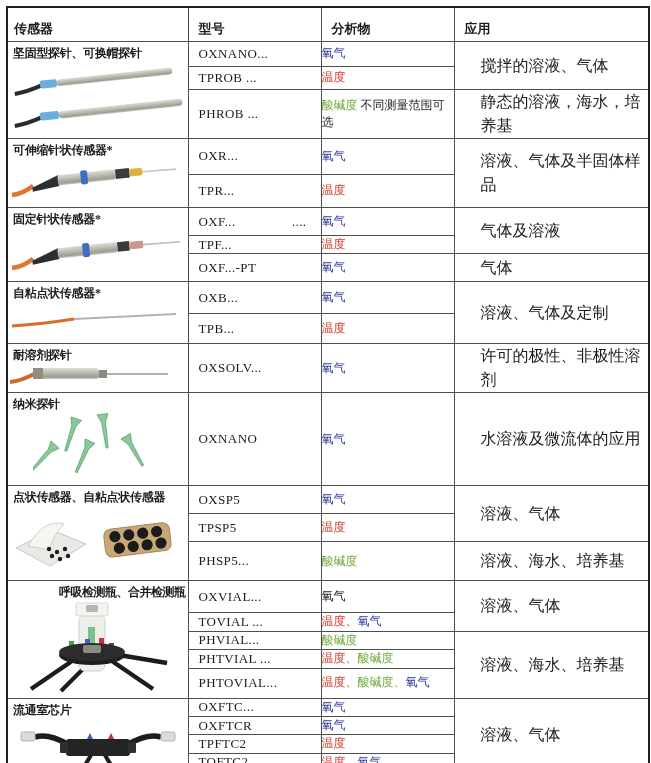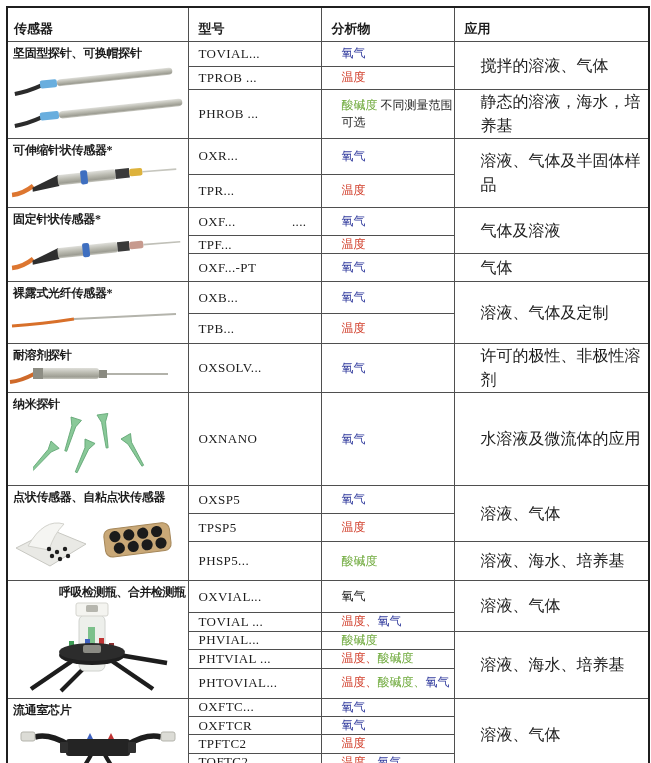--- a/index.html
+++ b/index.html
@@ -7,21 +7,21 @@
        font-family:"Liberation Serif","DejaVu Serif",serif;color:var(--text,#1c1c1c);}
   .page{position:absolute;left:6px;top:6px;}
   table.sensor-table{border-collapse:collapse;table-layout:fixed;width:642px;
        border:2px solid #1f1f1f;background:#fff;}
   td,th{border:1px solid var(--border,#4f4f4f);padding:0;vertical-align:middle;
         overflow:hidden;}
   th{font-size:13px;font-weight:bold;text-align:left;padding:10px 2px 2px 6px;height:21px;}
   th.c2,th.c3,th.c4{padding-left:10px;margin-left:11px;}
   td.model{font-size:13px;padding-left:10px;letter-spacing:.4px;white-space:nowrap;}
   td.model .extra{float:right;margin-right:14px;}
-  td.analyte{font-size:12px;padding-left:20px;line-height:1.45;}
+  td.analyte{font-size:12px;padding-left:0;line-height:1.45;}
   td.app{font-size:16px;padding-left:26px;line-height:1.5;}
   td.sensor{vertical-align:top;padding:0;}
   .s-title{font-size:12px;font-weight:bold;padding:4px 2px 1px 5px;line-height:1.25;
            white-space:nowrap;letter-spacing:-0.3px;}
   .s-title.center{text-align:right;white-space:normal;letter-spacing:-0.5px;}
   .img-wrap{display:flex;justify-content:center;align-items:flex-start;}
   .c-ox{color:var(--oxygen,#333d9e);}
   .c-temp{color:var(--temperature,#d03a26);margin-top:42px;}
   .c-ph{color:var(--ph,#6faa3c);}
   .c-plain{color:var(--text,#1c1c1c);}
@@ -63,21 +63,21 @@
           <rect x="26" y="-2.5" width="17" height="8" rx="2" fill="#69aede"></rect>
           <rect x="43" y="-2" width="116" height="7" rx="3.5" fill="url(#steel)"></rect>
         </g>
         <g transform="translate(6,56) rotate(-6)">
           <path d="M0,8 Q13,7 28,2" stroke="#2b2b2b" stroke-width="4" fill="none"></path>
           <rect x="26" y="-2.5" width="19" height="8" rx="2" fill="#69aede"></rect>
           <rect x="45" y="-2" width="124" height="7.5" rx="3.7" fill="url(#steel)"></rect>
         </g>
       </svg>
     </td>
-    <td class="model">TOVIAL...</td>
+    <td class="model">OXNANO...</td>
     <td class="analyte"><span class="c-ox">氧气</span></td>
     <td class="app" rowspan="2">搅拌的溶液、气体</td>
   </tr>
   <tr style="height:23px">
     <td class="model">TPROB ...</td>
     <td class="analyte"><span class="c-temp">温度</span></td>
   </tr>
   <tr style="height:42px">
     <td class="model">PHROB ...</td>
     <td class="analyte"><span class="c-ph">酸碱度</span><span class="c-plain"> 不同测量范围可选</span></td>
@@ -135,21 +135,21 @@
     <td class="analyte"><span class="c-temp">温度</span></td>
   </tr>
   <tr style="height:28px">
     <td class="model">OXF...-PT</td>
     <td class="analyte"><span class="c-ox">氧气</span></td>
     <td class="app">气体</td>
   </tr>
 
   <tr style="height:32px">
     <td class="sensor" rowspan="2">
-      <div class="s-title">裸露式光纤传感器*</div>
+      <div class="s-title">自粘点状传感器*</div>
       <svg width="175" height="34" viewBox="0 0 175 34">
         <path d="M4,24 Q34,22 66,17" stroke="#d8702a" stroke-width="3.2" fill="none"></path>
         <line x1="66" y1="17" x2="168" y2="12" stroke="#b4b4ac" stroke-width="2"></line>
       </svg>
     </td>
     <td class="model">OXB...</td>
     <td class="analyte"><span class="c-ox">氧气</span></td>
     <td class="app" rowspan="2">溶液、气体及定制</td>
   </tr>
   <tr style="height:30px">

